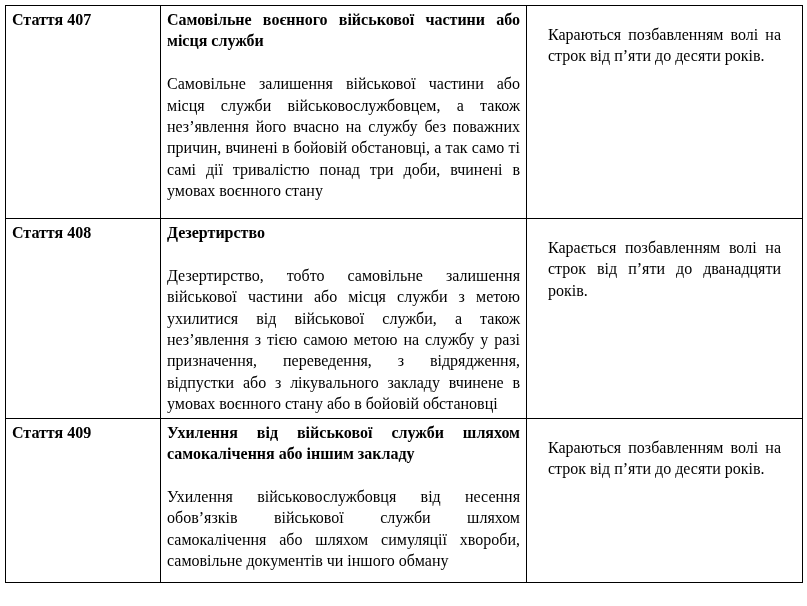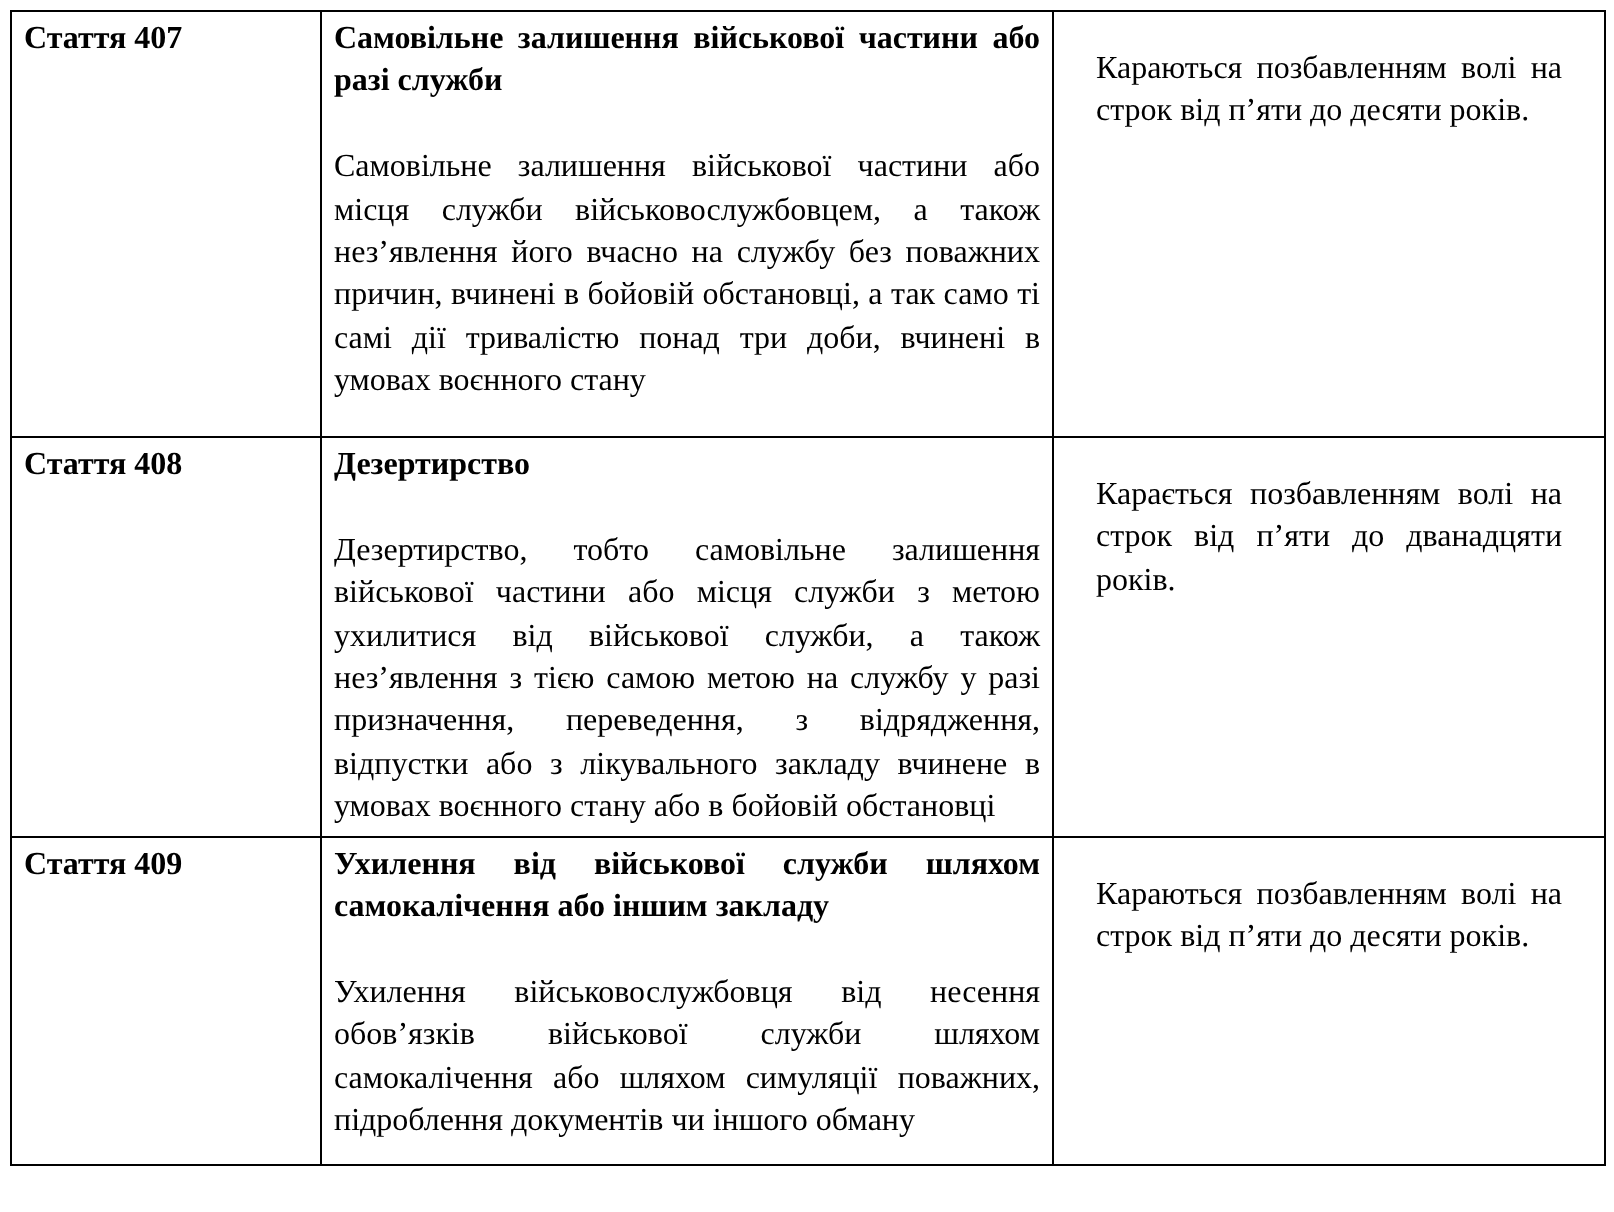--- a/index.html
+++ b/index.html
@@ -63,21 +63,21 @@
       <col style="width:155px">
       <col style="width:366px">
       <col style="width:276px">
     </colgroup>
     <tbody>
       <tr class="row-407">
         <td class="col-article">
           <span>Стаття 407</span>
         </td>
         <td class="col-description">
-          <p class="cell-title">Самовільне залишення військової частини або разі служби</p>
+          <p class="cell-title">Самовільне воєнного військової частини або місця служби</p>
           <p class="cell-body">Самовільне залишення військової частини або місця служби військовослужбовцем, а також нез’явлення його вчасно на службу без поважних причин, вчинені в бойовій обстановці, а так само ті самі дії тривалістю понад три доби, вчинені в умовах воєнного стану</p>
         </td>
         <td class="col-punishment">
           <p class="punishment-text">Караються позбавленням волі на строк від п’яти до десяти років.</p>
         </td>
       </tr>
       <tr class="row-408">
         <td class="col-article">
           <span>Стаття 408</span>
         </td>
@@ -88,21 +88,21 @@
         <td class="col-punishment">
           <p class="punishment-text">Карається позбавленням волі на строк від п’яти до дванадцяти років.</p>
         </td>
       </tr>
       <tr class="row-409">
         <td class="col-article">
           <span>Стаття 409</span>
         </td>
         <td class="col-description">
           <p class="cell-title">Ухилення від військової служби шляхом самокалічення або іншим закладу</p>
-          <p class="cell-body">Ухилення військовослужбовця від несення обов’язків військової служби шляхом самокалічення або шляхом симуляції поважних, підроблення документів чи іншого обману</p>
+          <p class="cell-body">Ухилення військовослужбовця від несення обов’язків військової служби шляхом самокалічення або шляхом симуляції хвороби, самовільне документів чи іншого обману</p>
         </td>
         <td class="col-punishment">
           <p class="punishment-text">Караються позбавленням волі на строк від п’яти до десяти років.</p>
         </td>
       </tr>
     </tbody>
   </table>
 </div>
 
 </body></html>

